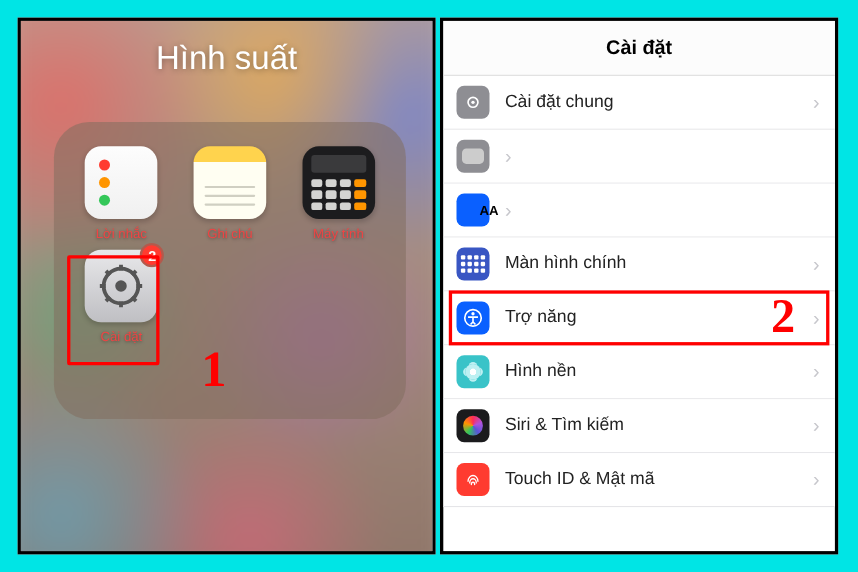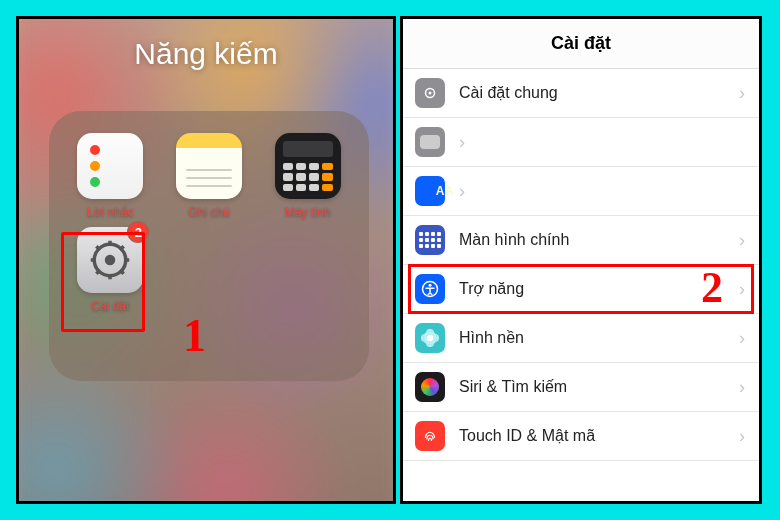--- a/index.html
+++ b/index.html
@@ -195,21 +195,21 @@
     position:absolute;
     top:243px; right:36px;
     font-size:44px; font-weight:700;
     color:#ff0000;
     font-family:"Comic Sans MS","Marker Felt",cursive;
   }
 
   
   .ic-general { background:#8e8e93; }
   .ic-control { background:#8e8e93; }
-  .ic-display { background:#0a60ff; color:#fef9c3; font-size:12px; font-weight:600;padding-left:29px;}
+  .ic-display { background:#0a60ff; color:#000000; font-size:12px; font-weight:600;padding-left:29px;}
   .ic-home { background:#3956c3; }
   .ic-access { background:#0a60ff; }
   .ic-wallpaper { background:#39c3c8; }
   .ic-siri { background:#1b1b1d; }
   .ic-touch { background:#ff3b30; }
   .ic-home .dots {
     display:grid; grid-template-columns:repeat(4,4px); grid-template-rows:repeat(3,4px); gap:2px;
   }
   .ic-home .dots span { background:#fff; border-radius:1px;}
   .ic-control .toggle {
@@ -223,21 +223,21 @@
     width:18px;height:18px;border-radius:50%;
     background:conic-gradient(#ff2d55,#af52de,#5856d6,#34c759,#ff9500,#ff2d55);
   }
   .ic-touch svg { width:18px; height:18px;}
 </style>
 </head>
 <body>
 
 <div class="panel-left">
   <div class="blur-bg"></div>
-  <div class="folder-title">Năng kiếm</div>
+  <div class="folder-title">Hình suất</div>
 
   <div class="folder-container">
 
     <div class="app">
       <div class="app-icon reminders">
         <span class="dot"></span>
           <span class="dot"></span>
           <span class="dot"></span>
       </div>
       <div class="app-label">Lời nhắc</div>

